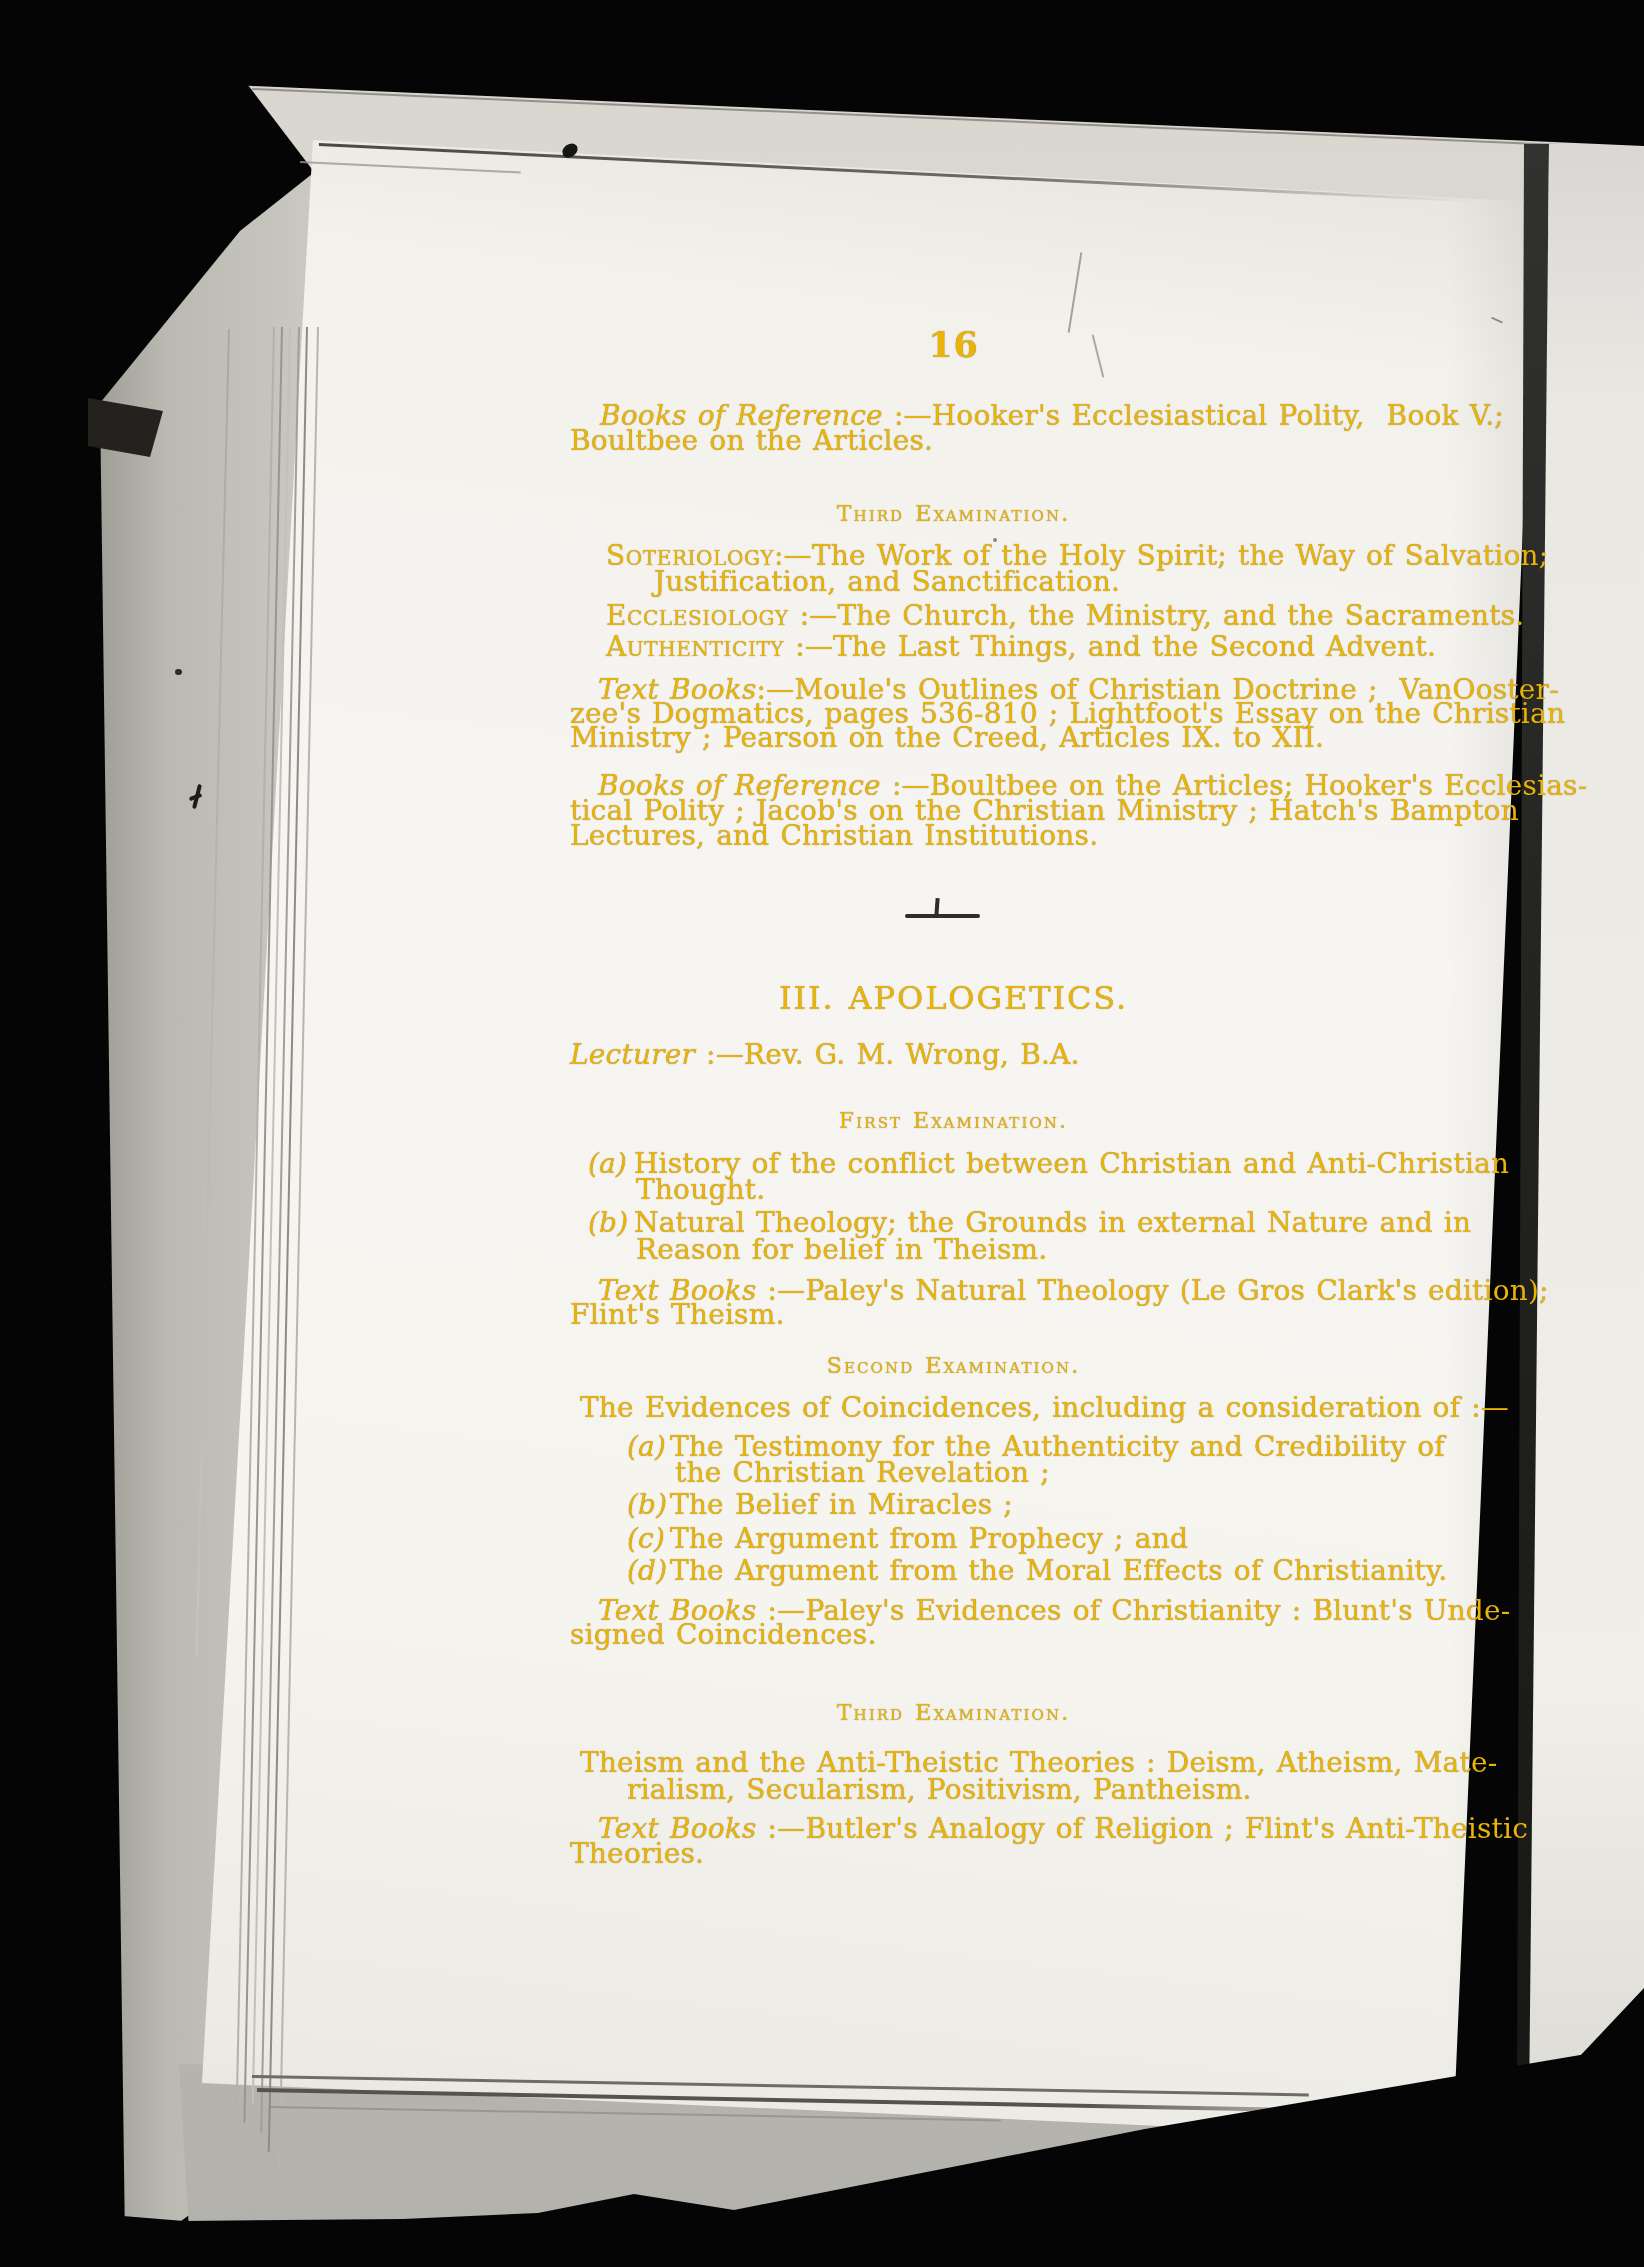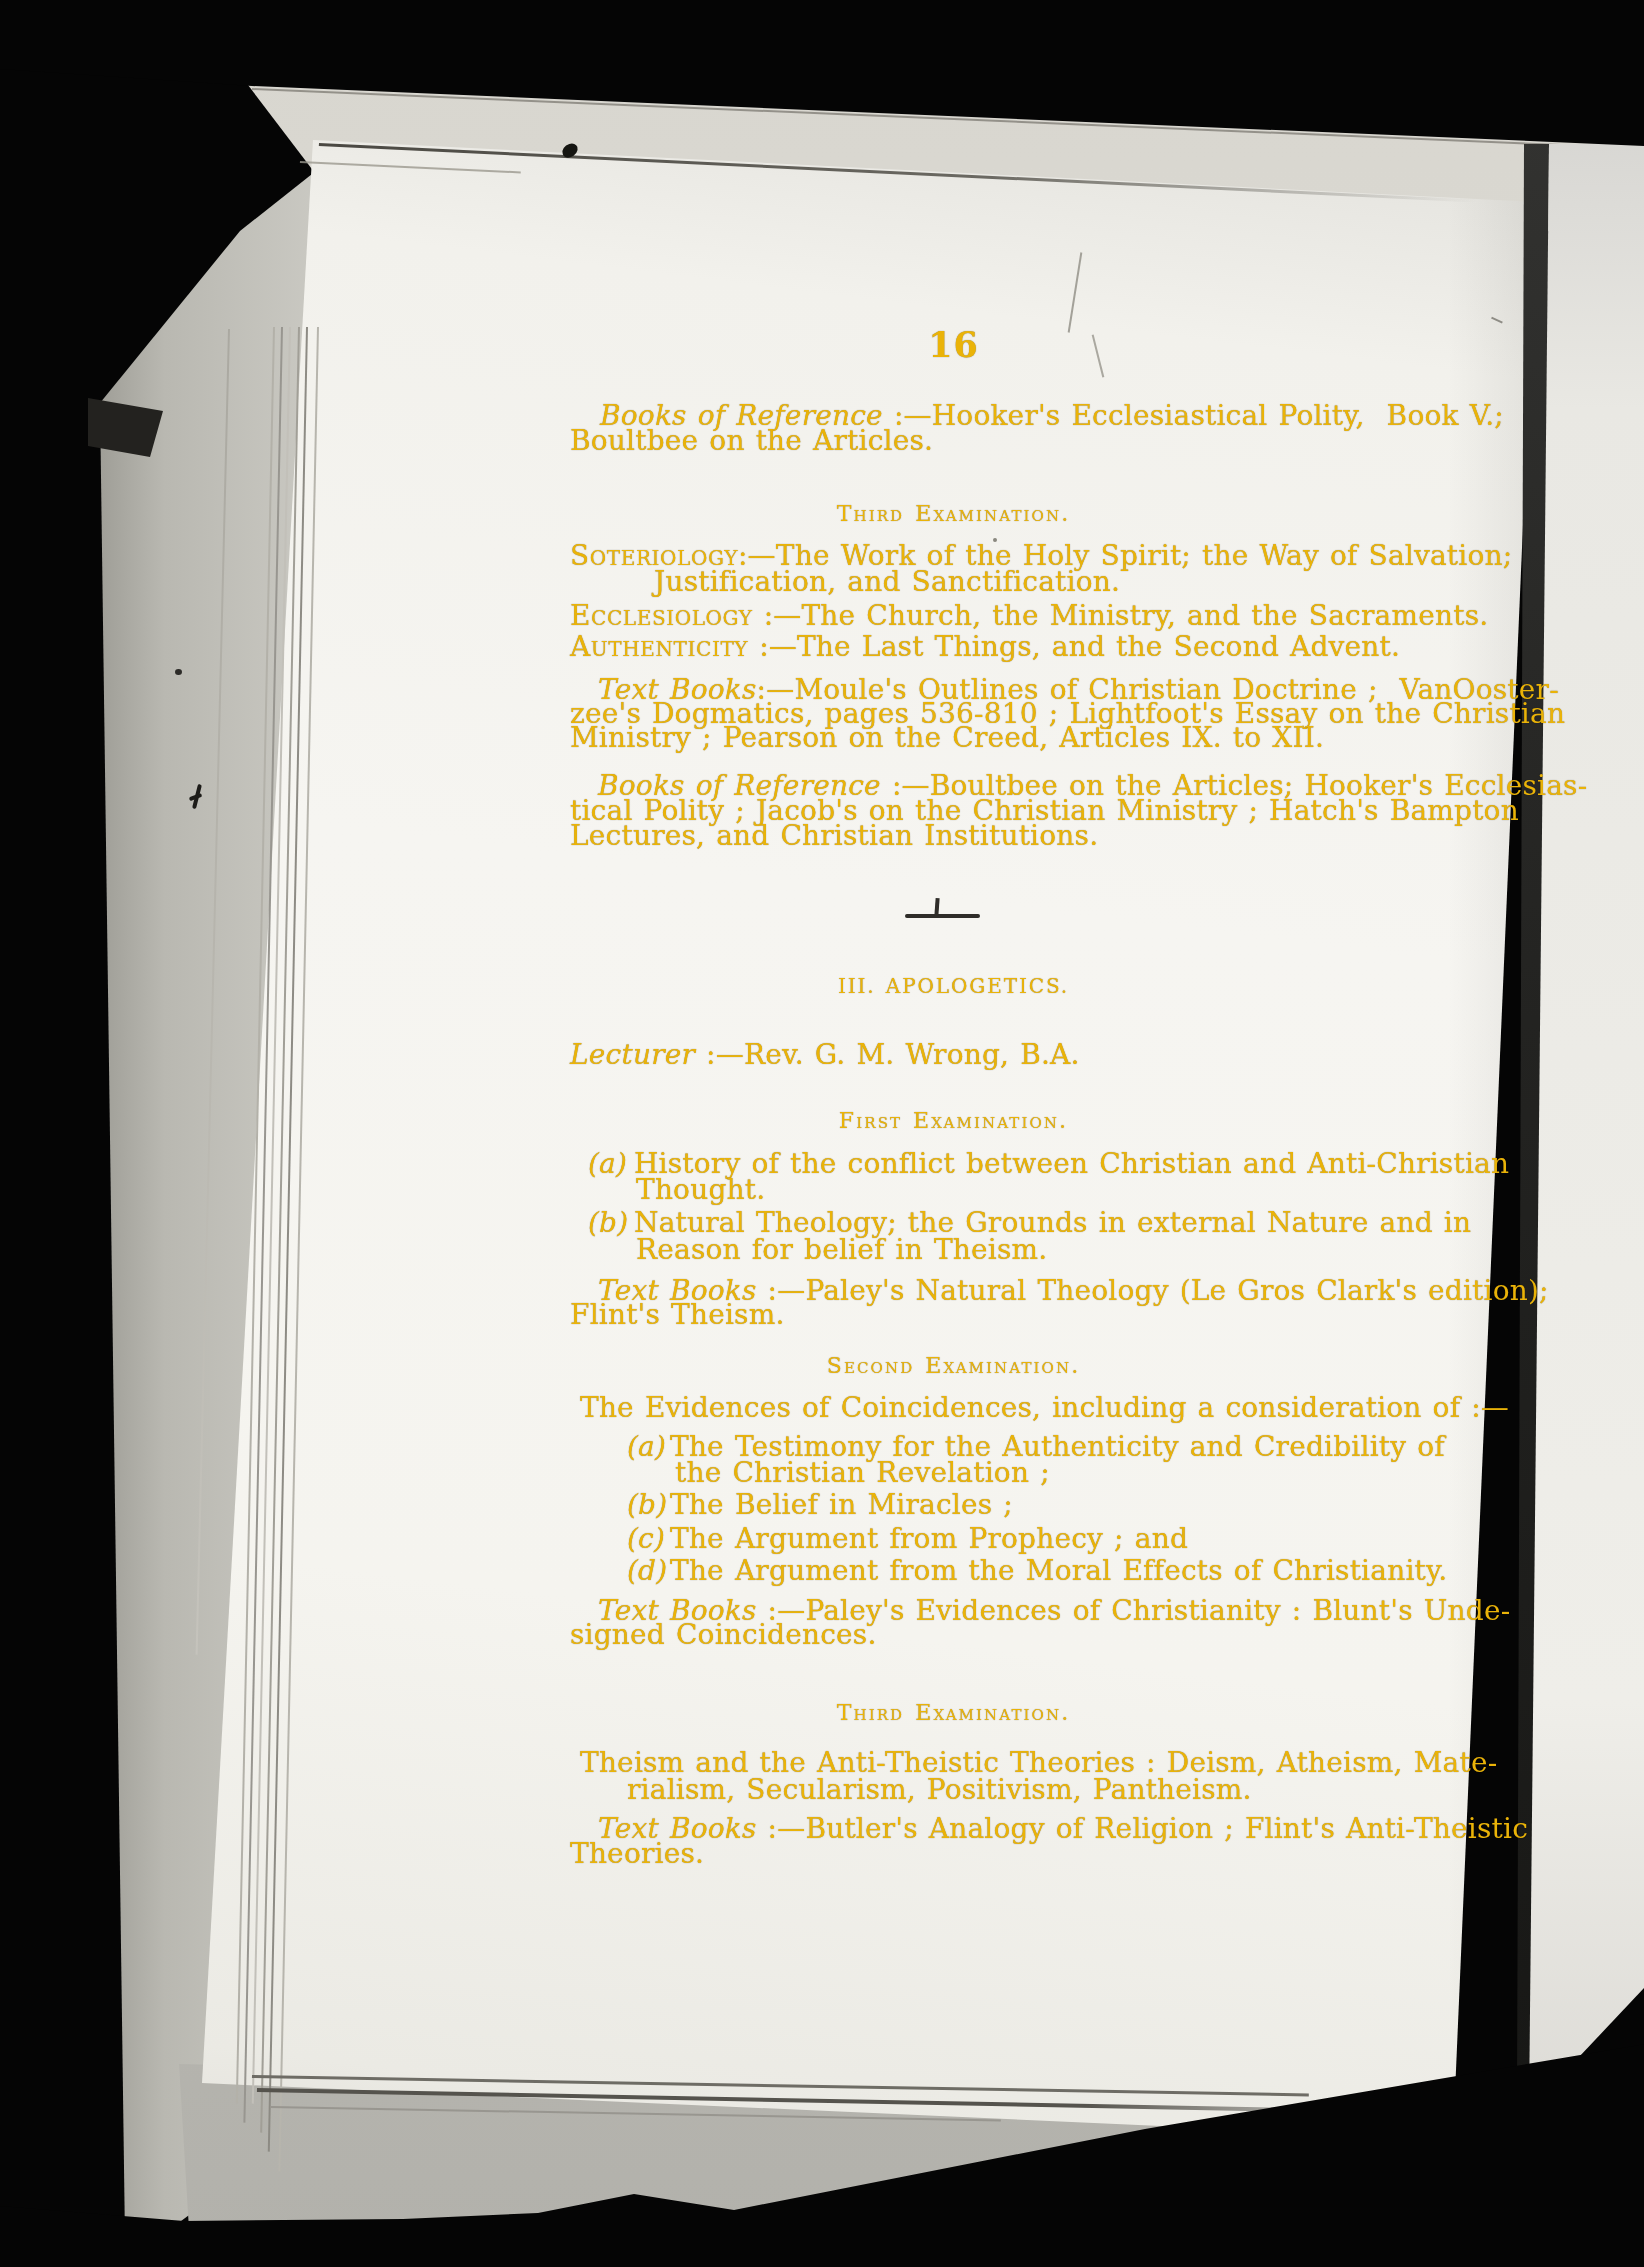--- a/index.html
+++ b/index.html
@@ -78,24 +78,24 @@
   #scratch-right{left:1491px;top:319px;width:11.5px;height:1.9px;background:#8e8c85;transform:rotate(25deg);}
   #speck-mid{left:993px;top:538px;width:3.8px;height:3.8px;border-radius:50%;background:#8a887f;}
 
   
   #text-layer{position:absolute;left:0;top:0;width:1645px;height:1732px;color:#eab308;
     filter:blur(0.2px);}
   .line{position:absolute;white-space:pre;font-size:28px;line-height:25px;
     letter-spacing:0.2px;word-spacing:1.9px;text-shadow:0 0 1px rgba(30,27,23,.55);}
   .line span{white-space:pre;}
   .it{font-style:italic;}
-  .sc{font-variant:small-caps;letter-spacing:0.6px;}
+  .sc{font-variant:small-caps;letter-spacing:0.6px;margin-left:36px;}
   .centered{left:574px;width:759px;text-align:center;}
   .heading{font-variant:small-caps;letter-spacing:2.1px;font-size:22px;}
-  .heading-caps{letter-spacing:1.9px;font-size:20px;}
+  .heading-caps{letter-spacing:1.9px;font-size:32px;margin-top:12px;}
   .pagenum{font-size:35px;font-weight:bold;letter-spacing:1px;}
   .marker{display:inline-block;font-style:italic;}
   .mk48{width:46px;}
   .mk45{width:43px;}
   .divider-rule{position:absolute;left:905px;top:914px;width:75px;height:3.8px;background:#2f2d29;border-radius:1.9px;}
   .divider-tick{position:absolute;left:935px;top:898px;width:3.8px;height:18px;background:#2f2d29;transform:rotate(4deg);}
 </style>
 </head>
 <body>
 

